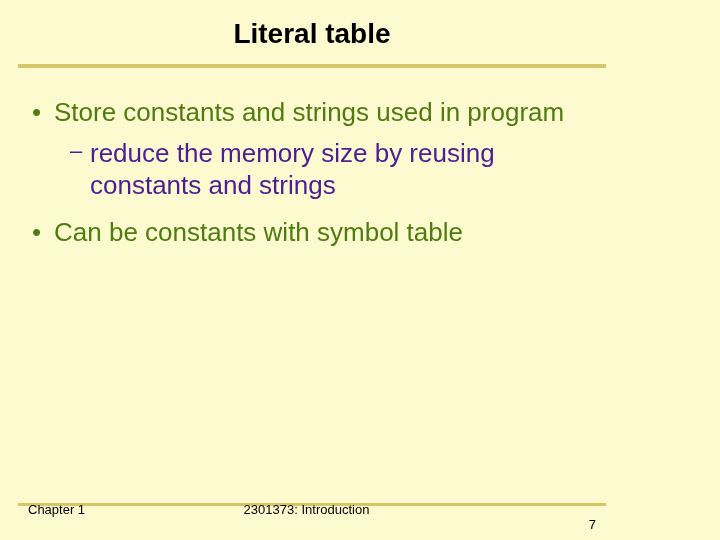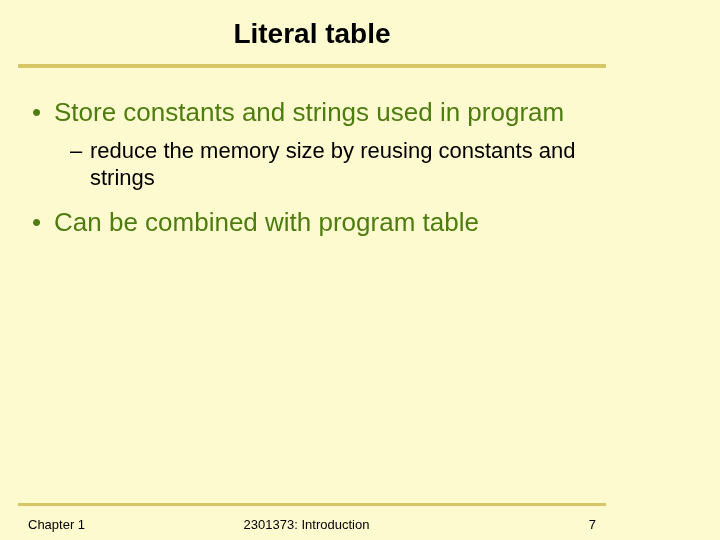--- a/index.html
+++ b/index.html
@@ -41,22 +41,22 @@
     line-height: 1.25;
   }
   .bullet-l1::before {
     content: "•";
     position: absolute;
     left: 4px;
     top: 0;
     font-size: 26px;
   }
   .bullet-l2 {
-    font-size: 22px;
-    color: #000000;
+    font-size: 26px;
+    color: #4c1d95;
     margin: 4px 0 14px 0;
     padding-left: 62px;
     position: relative;
     line-height: 1.25;
     max-width: 560px;
   }
   .bullet-l2::before {
     content: "–";
     position: absolute;
     left: 42px;
@@ -76,34 +76,35 @@
     position: absolute;
     bottom: 8px;
     left: 0;
     right: 0;
     padding: 0 28px;
     display: flex;
     justify-content: space-between;
     align-items: baseline;
     font-size: 13px;
     color: #000;
+    flex-direction: column;
   }
   .footer .center { position: absolute; left: 0; right: 11px; text-align: center; }
   .footer .right { margin-left: auto; }
 </style>
 </head>
 <body>
 
 <div class="slide">
   <div class="title">Literal table</div>
   <hr class="title-rule">
   <div class="content">
     <div class="bullet-l1">Store constants and strings used in program</div>
     <div class="bullet-l2">reduce the memory size by reusing constants and strings</div>
-    <div class="bullet-l1">Can be combined with program table</div>
+    <div class="bullet-l1">Can be constants with symbol table</div>
   </div>
   <hr class="footer-rule">
   <div class="footer">
     <span>Chapter 1</span>
     <span class="center">2301373: Introduction</span>
     <span class="right">7</span>
   </div>
 </div>
 
 </body></html>

